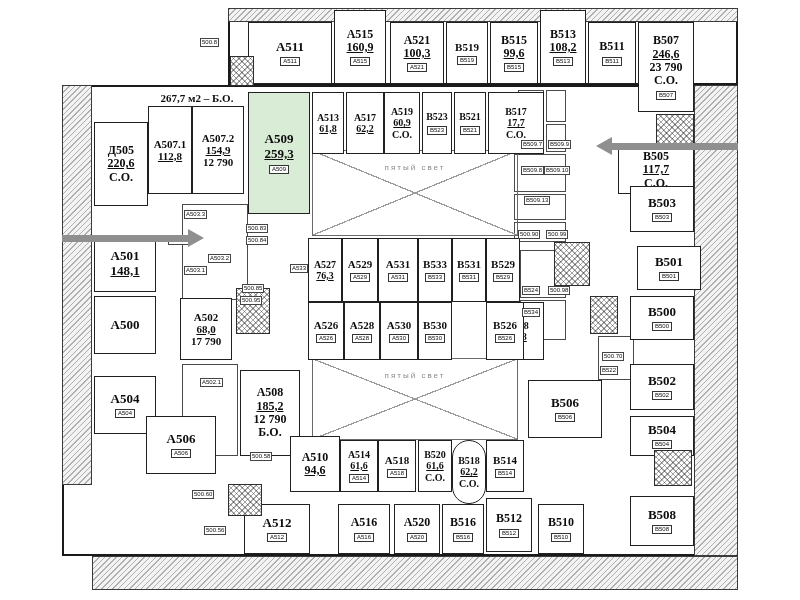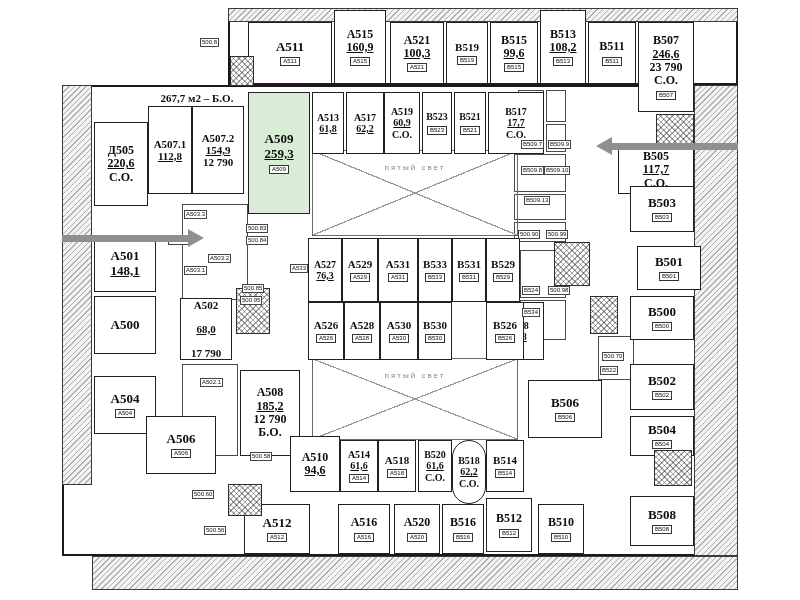--- a/index.html
+++ b/index.html
@@ -161,21 +161,21 @@
       <span class="ln">В508</span>
       <span class="tagbox">B508</span>
     </div>
     <div class="room" style="left: 94px; top: 236px; width: 62px; height: 56px; font-size: 13px;">
       <span class="ln">А501</span>
       <span class="ln area">148,1</span>
     </div>
     <div class="room" style="left: 94px; top: 296px; width: 62px; height: 58px; font-size: 13px;">
       <span class="ln">А500</span>
     </div>
-    <div class="room" style="left: 180px; top: 298px; width: 52px; height: 62px; font-size: 11px; gap: 12px;">
+    <div class="room" style="left: 180px; top: 298px; width: 52px; height: 62px; font-size: 11px;">
       <span class="ln">А502</span>
       <span class="ln area">68,0</span>
       <span class="ln">17 790</span>
     </div>
     <div class="room" style="left: 94px; top: 376px; width: 62px; height: 58px; font-size: 13px;">
       <span class="ln">А504</span>
       <span class="tagbox">A504</span>
     </div>
     <div class="room" style="left: 146px; top: 416px; width: 70px; height: 58px; font-size: 13px;">
       <span class="ln">А506</span>

